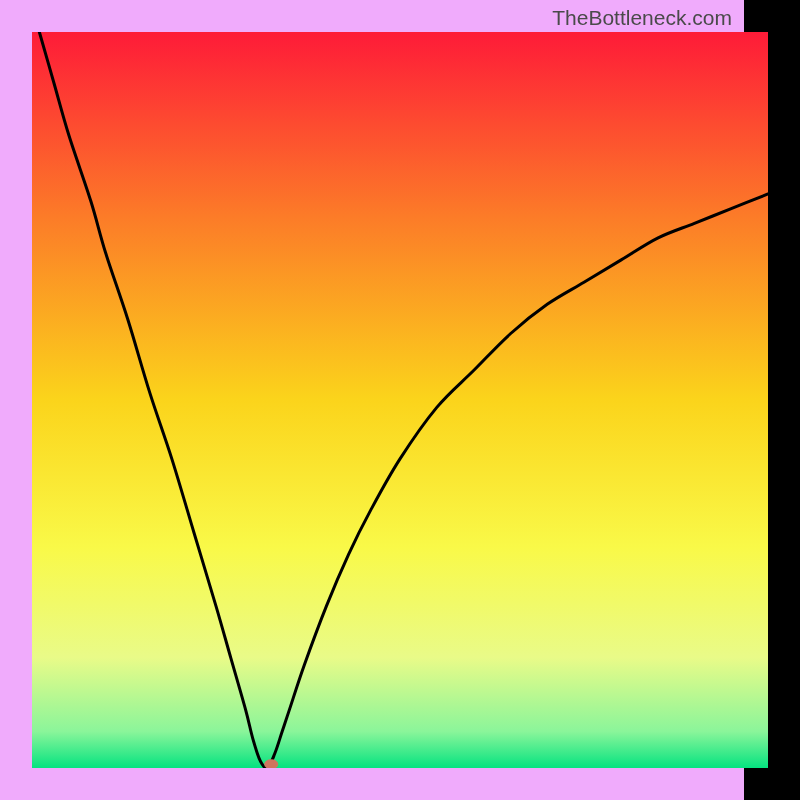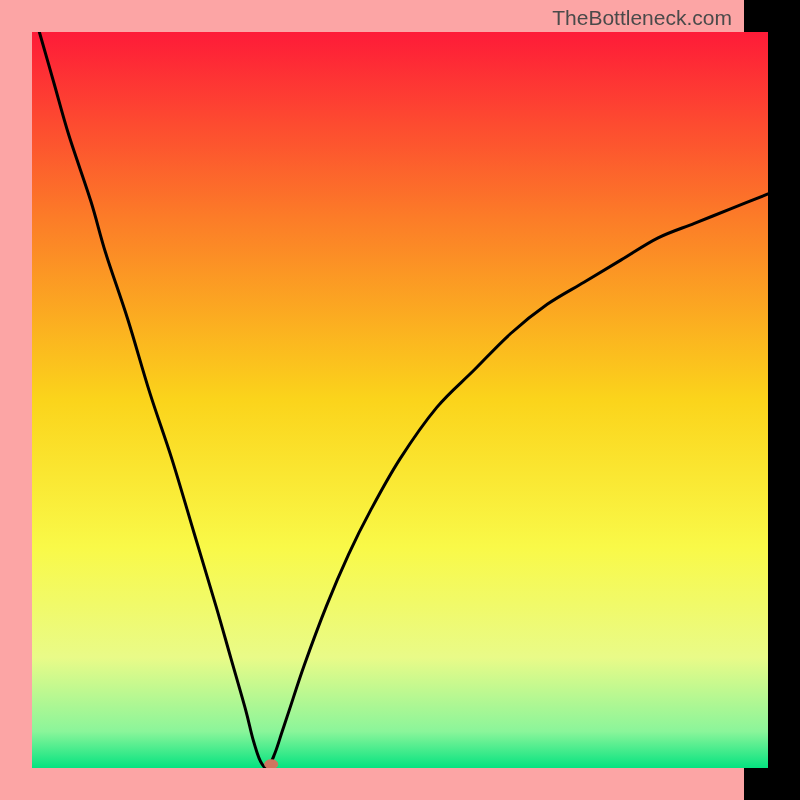--- a/index.html
+++ b/index.html
@@ -8,21 +8,21 @@
     width: 800px;
     height: 800px;
     overflow: hidden;
     background: #000;
     font-family: Arial, Helvetica, sans-serif;
   }
   .frame {
     position: relative;
     width: 744px;
     height: 800px;
-    background: #fca5a5;
+    background: #f0abfc;
   }
   .plot-area {
     position: absolute;
     left: 32px;
     top: 32px;
     width: 736px;
     height: 736px;
     
   }
   svg.full {

